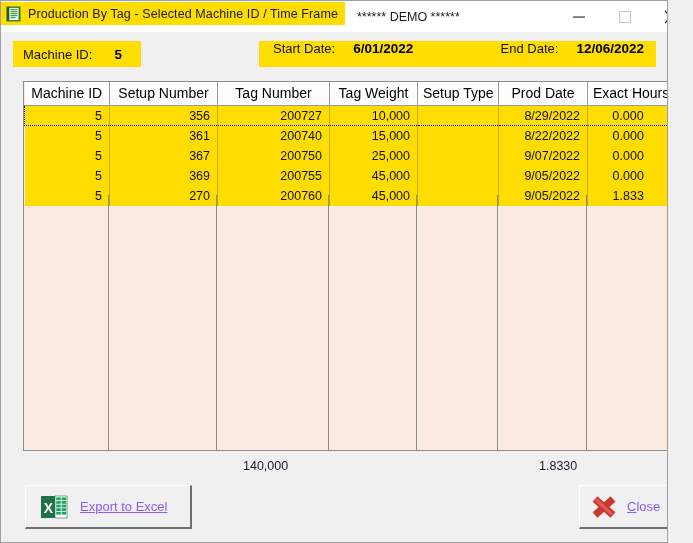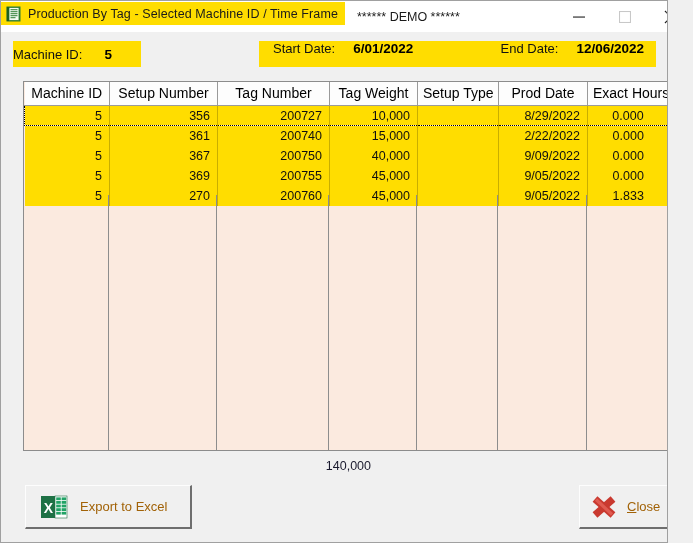--- a/index.html
+++ b/index.html
@@ -77,20 +77,21 @@
 
   
   .param-machine {
     position: absolute;
     left: 12px; top: 40px;
     width: 128px; height: 26px;
     background: #FFDD00;
     display: flex;
     align-items: center;
     box-sizing: border-box;
+    padding-left: 10px;
   }
   .param-machine .lbl {
     font-size: 13px;
     color: #111;
   }
   .param-machine .val {
     font-size: 13.5px;
     font-weight: bold;
     color: #000;
     margin-left: 22px;
@@ -185,21 +186,21 @@
     box-sizing: border-box;
     height: 100%;
   }
   .filler .cell:last-child { border-right: none; }
 
   
   .total {
     position: absolute;
     font-size: 12.5px;
     color: #1a1a2e;
-    text-align: right;
+    text-align: left;
   }
   #total-weight { left: 242px; top: 458px; width: 128px; }
   #total-hours  { left: 538px; top: 458px; width: 108px; }
 
   
   .btn {
     position: absolute;
     background: #f0f0f0;
     border-top: 1px solid #fdfdfd;
     border-left: 1px solid #fdfdfd;
@@ -210,31 +211,32 @@
     align-items: center;
     cursor: default;
   }
   #export-btn {
     left: 24px; top: 484px;
     width: 167px; height: 44px;
     padding-left: 14px;
   }
   #export-btn .label {
     font-size: 13px;
-    color: #a16207;
+    color: #8b5cf6;
     margin-left: 12px;
+    text-decoration: underline;
   }
   #close-btn {
     left: 578px; top: 484px;
     width: 94px; height: 44px;
     padding-left: 10px;
   }
   #close-btn .label {
     font-size: 13px;
-    color: #a16207;
+    color: #8b5cf6;
     margin-left: 9px;
   }
   #close-btn .label u { text-decoration: underline; }
   .icon-wrap { flex: 0 0 auto; display: block; line-height: 0; }
 </style>
 </head>
 <body>
 
 <div id="app">
 
@@ -328,30 +330,30 @@
             <td class="lft"></td>
             <td class="lft">8/29/2022</td>
             <td class="ctr">0.000</td>
           </tr>
           <tr>
             <td class="num">5</td>
             <td class="num">361</td>
             <td class="num">200740</td>
             <td class="lft">15,000</td>
             <td class="lft"></td>
-            <td class="lft">2/22/2022</td>
+            <td class="lft">8/22/2022</td>
             <td class="ctr">0.000</td>
           </tr>
           <tr>
             <td class="num">5</td>
             <td class="num">367</td>
             <td class="num">200750</td>
-            <td class="lft">40,000</td>
+            <td class="lft">25,000</td>
             <td class="lft"></td>
-            <td class="lft">9/09/2022</td>
+            <td class="lft">9/07/2022</td>
             <td class="ctr">0.000</td>
           </tr>
           <tr>
             <td class="num">5</td>
             <td class="num">369</td>
             <td class="num">200755</td>
             <td class="lft">45,000</td>
             <td class="lft"></td>
             <td class="lft">9/05/2022</td>
             <td class="ctr">0.000</td>
@@ -372,20 +374,21 @@
         <div class="cell" style="width: 108px;"></div>
         <div class="cell" style="width: 112px;"></div>
         <div class="cell" style="width: 88px;"></div>
         <div class="cell" style="width: 81px;"></div>
         <div class="cell" style="width: 89px;"></div>
         <div class="cell" style="width: 83px;"></div>
       </div>
   </div>
 
   <div class="total" id="total-weight">140,000</div>
+  <div class="total" id="total-hours">1.8330</div>
 
   <div class="btn" id="export-btn">
     <span class="icon-wrap">
       <svg width="28" height="28" viewBox="0 0 28 28">
         <rect x="1" y="3" width="15" height="22" fill="#1e7145"></rect>
         <text x="8.5" y="19.5" font-family="Liberation Sans, sans-serif" font-size="14" font-weight="bold" fill="#ffffff" text-anchor="middle">X</text>
         <rect x="15" y="3" width="12" height="22" fill="#ffffff" stroke="#1e7145" stroke-width="0.6"></rect>
         <g fill="#21a366">
           <rect x="16.2" y="4.4" width="4.6" height="2.8"></rect>
           <rect x="21.6" y="4.4" width="4.6" height="2.8"></rect>

